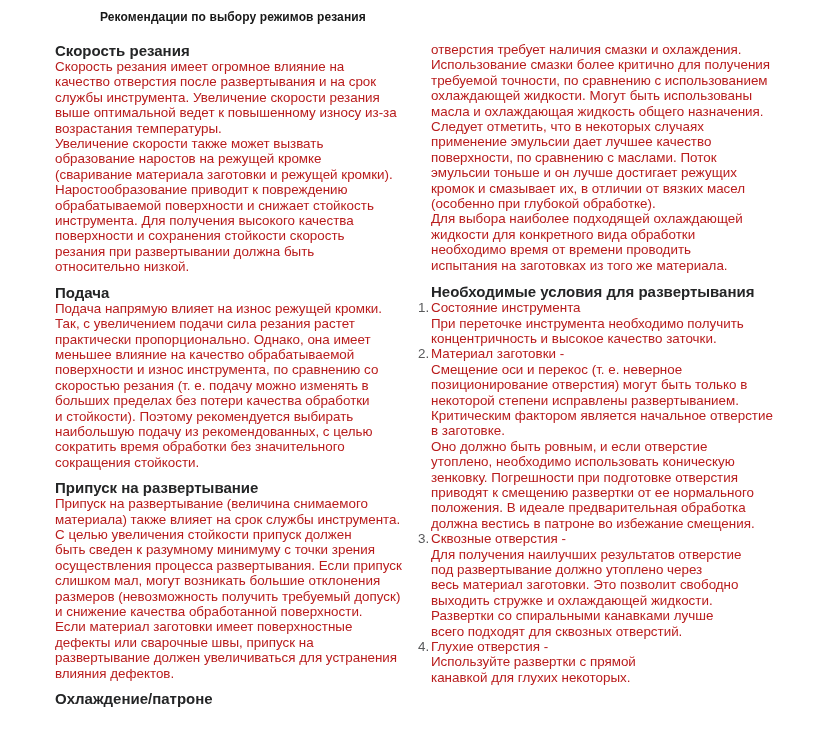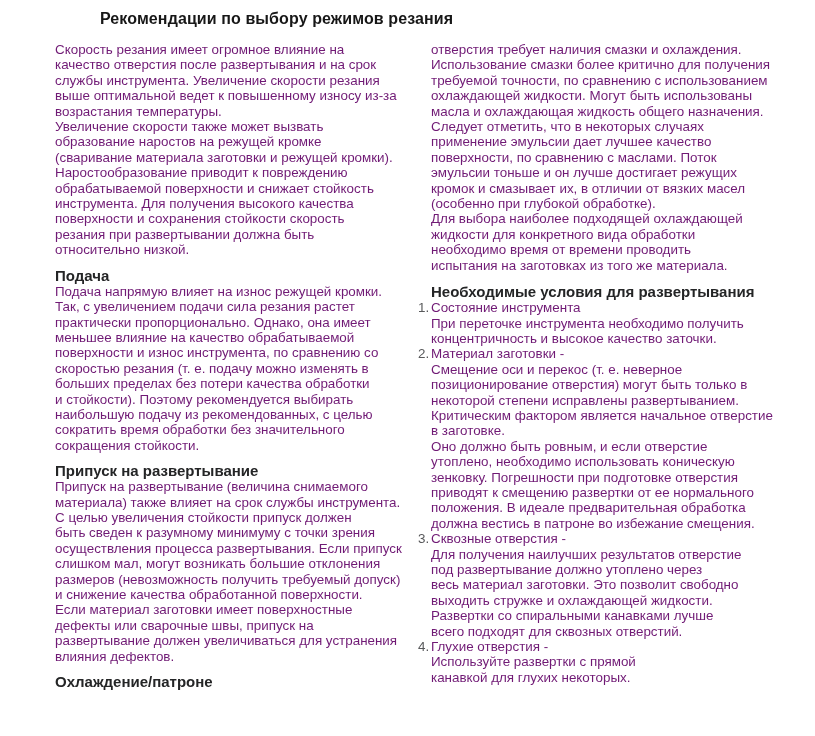--- a/index.html
+++ b/index.html
@@ -7,42 +7,42 @@
     width: 815px; height: 736px;
     background: #ffffff;
     font-family: "Liberation Sans", sans-serif;
     position: relative;
     overflow: hidden;
   }
   .page-title {
     position: absolute;
     left: 100px; top: 10px;
     margin: 0;
-    font-size: 16px;
+    font-size: 12px;
     font-weight: 700;
     color: #171717;
     letter-spacing: 0.1px;
   }
   .col { position: absolute; top: 42px; }
   .col-left  { left: 55px;  width: 372px; }
   .col-right { left: 431px; width: 380px; }
 
   .section { margin: 0 0 9px 0; }
   .section-heading {
     margin: 0;
     font-size: 15px;
     line-height: 17px;
     font-weight: 700;
     color: #242526;
   }
   .body-text {
     margin: 0;
     font-size: 13.4px;
     line-height: 15.4px;
-    color: #701a75;
+    color: #b91c1c;
     white-space: pre-line;
   }
   .conditions-section { margin-top: 10px; }
   .conditions-list {
     list-style: none;
     margin: 0; padding: 0;
   }
   .conditions-list li {
     position: relative;
     margin: 0; padding: 0;
@@ -56,20 +56,21 @@
   }
 </style>
 </head>
 <body>
 
 <h1 class="page-title">Рекомендации по выбору режимов резания</h1>
 
 <div class="col col-left">
 
   <div class="section">
+    <h2 class="section-heading">Скорость резания</h2>
     <p class="body-text">Скорость резания имеет огромное влияние на
 качество отверстия после развертывания и на срок
 службы инструмента. Увеличение скорости резания
 выше оптимальной ведет к повышенному износу из-за
 возрастания температуры.
 Увеличение скорости также может вызвать
 образование наростов на режущей кромке
 (сваривание материала заготовки и режущей кромки).
 Наростообразование приводит к повреждению
 обрабатываемой поверхности и снижает стойкость

